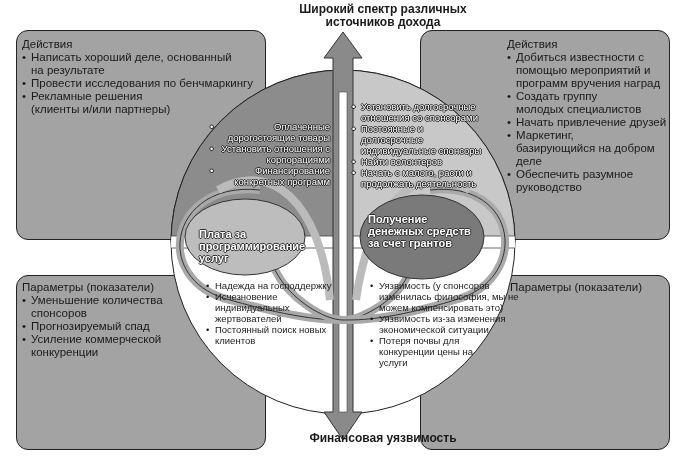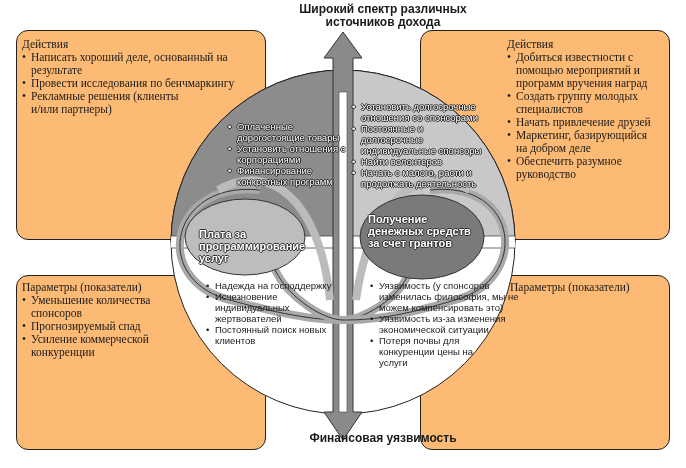--- a/index.html
+++ b/index.html
@@ -1,38 +1,38 @@
 <!DOCTYPE html>
 <html><head>
 <meta charset="utf-8">
 <style>
   html, body { margin:0; padding:0; background:#ffffff; }
   body { width:686px; height:468px; position:relative; overflow:hidden;
          font-family:"Liberation Sans", sans-serif; color:#1a1a1a; }
-  .box { position:absolute; border:1px solid #222; border-radius:12px; background:#fdba74; box-sizing:border-box;font-family:Liberation Serif, serif; }
+  .box { position:absolute; border:1px solid #222; border-radius:12px; background:#a3a3a3; box-sizing:border-box; }
   #box-tl { left:16px; top:30px; width:250px; height:210px; }
   #box-tr { left:420px; top:30px; width:250px; height:210px; }
   #box-bl { left:16px; top:275px; width:250px; height:175px; }
   #box-br { left:420px; top:275px; width:250px; height:175px; }
   .box-text { position:absolute; font-size:11.5px; line-height:13px; }
   #box-tl .box-text { left:5px; top:7px; }
   #box-tr .box-text { left:86px; top:7px; }
   #box-bl .box-text { left:5px; top:5px; }
   #box-br .box-text { left:89px; top:5px; }
   .box-title { display:block; }
   ul.bul { list-style:none; margin:0; padding:0; }
   ul.bul li { position:relative; padding-left:9px; }
   ul.bul li::before { content:"•"; position:absolute; left:0; top:0; }
   svg#diagram { position:absolute; left:0; top:0; }
   .label-top, .label-bottom { position:absolute; text-align:center; font-weight:bold; font-size:12px; line-height:13px; width:170px;margin-left:40px; }
   .label-top { left:258px; top:3px; }
   .label-bottom { left:258px; top:432px; }
   .inner-text { position:absolute; font-size:9.5px; line-height:11px; }
   .inner-text.outlined { color:#fff; text-shadow: -1px 0 #222, 1px 0 #222, 0 -1px #222, 0 1px #222; }
-  #inner-tl { left:228px; top:121px; width:120px; }
+  #inner-tl { left:210px; top:121px; width:120px;text-align:right; }
   #inner-tr { left:352px; top:101px; width:150px; }
   #inner-bl { left:206px; top:280px; width:142px; }
   #inner-br { left:370px; top:280px; width:150px; }
   .oval-text { position:absolute; font-weight:bold; color:#fff; font-size:11px; line-height:12px;
                text-shadow:-1px 0 #333, 1px 0 #333, 0 -1px #333, 0 1px #333; }
   #oval-left-text { left:199px; top:228px; width:90px; }
   #oval-right-text { left:368px; top:213px; width:110px; }
 </style>
 </head>
 <body>

